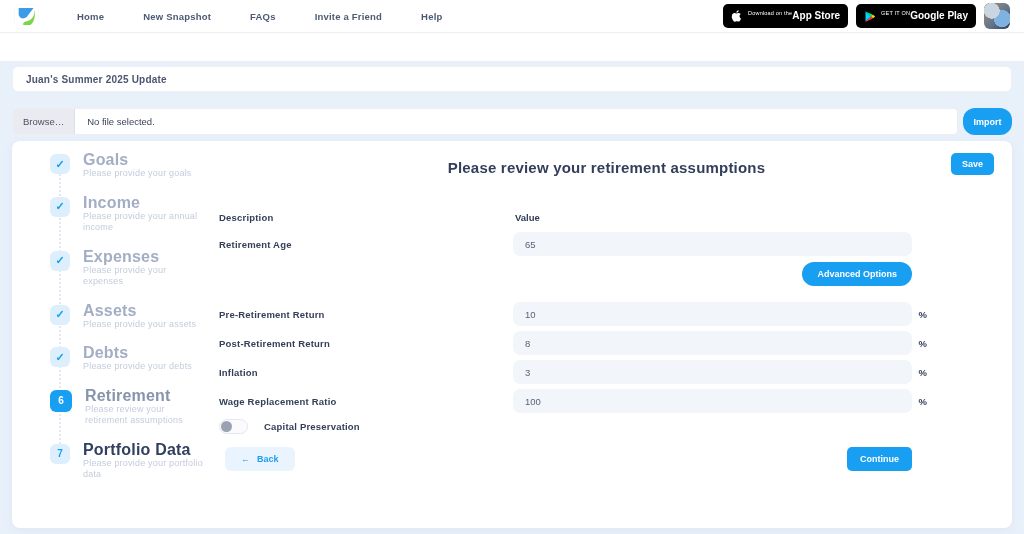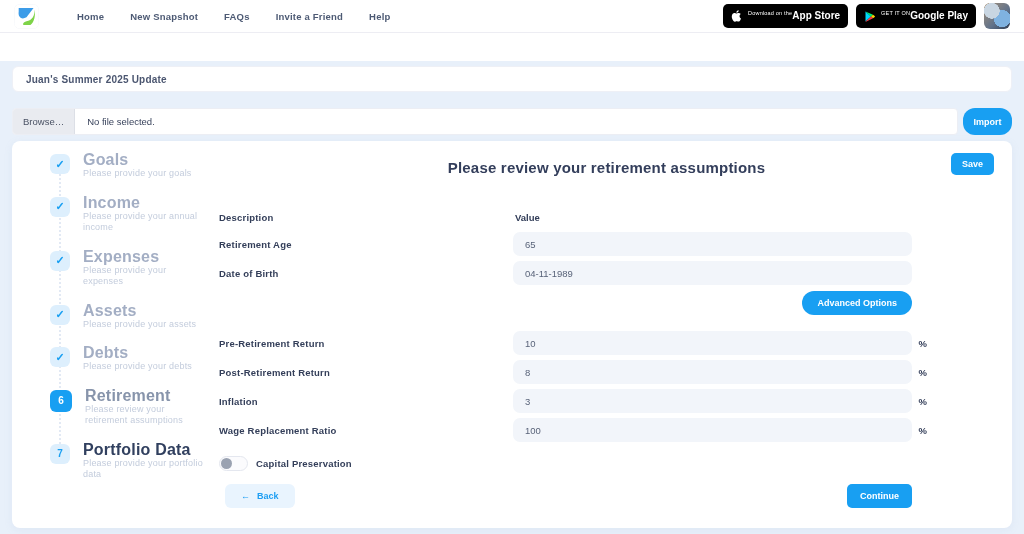--- a/index.html
+++ b/index.html
@@ -2,21 +2,21 @@
 <html><head>
 <meta charset="utf-8">
 <style>
   * { margin:0; padding:0; box-sizing:border-box; }
   html,body { width:1024px; height:534px; overflow:hidden; }
   body { background:#e8f0fa; font-family:"Liberation Sans", sans-serif; }
 
   
   .topbar { background:#fff; height:33px; display:flex; align-items:center; padding:0 14px; border-bottom:1px solid #ededf3; }
   .logo { width:25px; height:25px; border-radius:6px; margin-right:38px; flex-shrink:0; }
-  .nav { display:flex; gap:26px; flex:1;align-items:flex-end; }
+  .nav { display:flex; gap:39px; flex:1;align-items:flex-end; }
   .nav a { text-decoration:none; font-size:9.5px; font-weight:bold; color:#4d5a74; letter-spacing:.2px; cursor:pointer; }
   .top-right { display:flex; align-items:center; gap:8px; }
   .store-badge { background:#000; color:#fff; border-radius:5px; height:24px; display:flex; align-items:center; padding:0 8px; gap:5px; cursor:pointer; }
   .store-badge .txt { display:flex; flex-direction:row; line-height:1.05; }
   .store-badge .small { font-size:5.5px; letter-spacing:.2px; }
   .store-badge .big { font-size:10px; font-weight:bold; }
   .avatar { width:26px; height:26px; border-radius:6px; background:
     radial-gradient(circle at 30% 30%, #c9d6e2 0 30%, transparent 31%),
     radial-gradient(circle at 70% 60%, #7fb2e0 0 35%, transparent 36%),
     linear-gradient(135deg,#a8937a,#5f718a 60%,#2e3c52); cursor:pointer; }
@@ -62,21 +62,21 @@
   .fvalue { flex:1; display:flex; align-items:center; }
   .fvalue input { flex:1; height:24px; background:#f2f5fa; border:none; outline:none; border-radius:7px; padding:0 12px; font-size:9.5px; color:#596379; font-family:inherit; }
   .suffix { width:15px; text-align:right; font-size:9.5px; font-weight:bold; color:#333e59; }
   .head-row { margin-bottom:8px; min-height:14px;align-items:center; }
   .head-row .flabel, .head-row .col-value { font-size:9.5px; font-weight:bold; color:#333e59; }
   .col-value { padding-left:2px; }
 
   .adv-row { display:flex; justify-content:flex-end; margin:6px 15px 16px 0; }
   .adv-btn { background:#189ff2; color:#fff; border:none; border-radius:14px; padding:7px 15px; font-size:9px; font-weight:bold; font-family:inherit; cursor:pointer; }
 
-  .toggle-row { display:flex; align-items:center; gap:8px; margin-top:14px; }
+  .toggle-row { display:flex; align-items:center; gap:16px; margin-top:6px; }
   .toggle { width:29px; height:15px; border-radius:8px; background:#fbfbfd; border:1px solid #e4e7ef; position:relative; cursor:pointer; flex-shrink:0; }
   .toggle .knob { position:absolute; left:1px; top:1px; width:11px; height:11px; border-radius:50%; background:#9aa2b1; }
   .toggle-label { font-size:9.5px; font-weight:bold; color:#333e59; letter-spacing:.2px; }
 
   .footer-row { display:flex; justify-content:space-between; align-items:center; margin-top:13px; padding:0 82px 0 6px; }
   .back-btn { background:#e9f4fe; color:#1d9ef3; border:none; border-radius:6px; padding:7px 16px; font-size:9px; font-weight:bold; font-family:inherit; cursor:pointer; display:flex; align-items:center; gap:7px; }
   .continue-btn { background:#189ff2; color:#fff; border:none; border-radius:5px; padding:7px 13px; font-size:9px; font-weight:bold; font-family:inherit; cursor:pointer;margin-left:18px; }
 </style>
 </head>
 <body>
@@ -208,27 +208,20 @@
       </div>
 
       <div class="frow">
         <span class="flabel">Retirement Age</span>
         <span class="fvalue">
           <input value="65" style="">
           <span class="suffix"></span>
         </span>
       </div>
 
-      <div class="frow">
-        <span class="flabel">Date of Birth</span>
-        <span class="fvalue">
-          <input value="04-11-1989" style="">
-          <span class="suffix"></span>
-        </span>
-      </div>
 
       <div class="adv-row">
         <button class="adv-btn">Advanced Options</button>
       </div>
 
       <div class="frow">
         <span class="flabel">Pre-Retirement Return</span>
         <span class="fvalue">
           <input value="10" style="">
           <span class="suffix">%</span>

